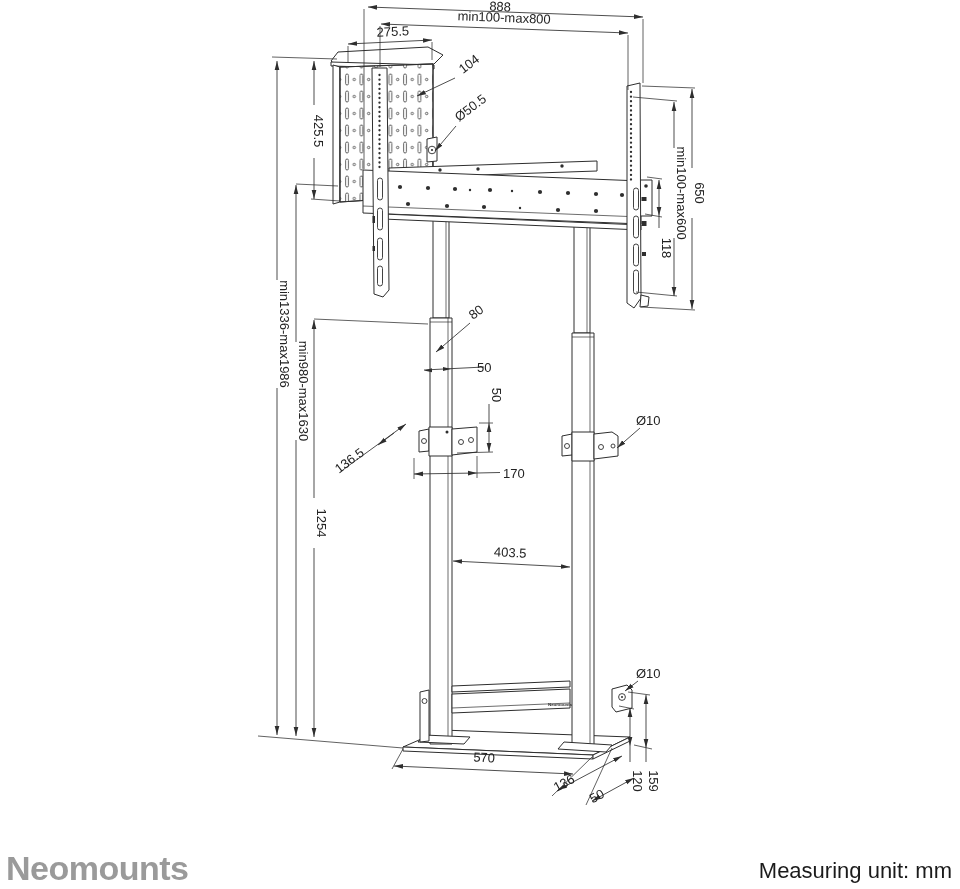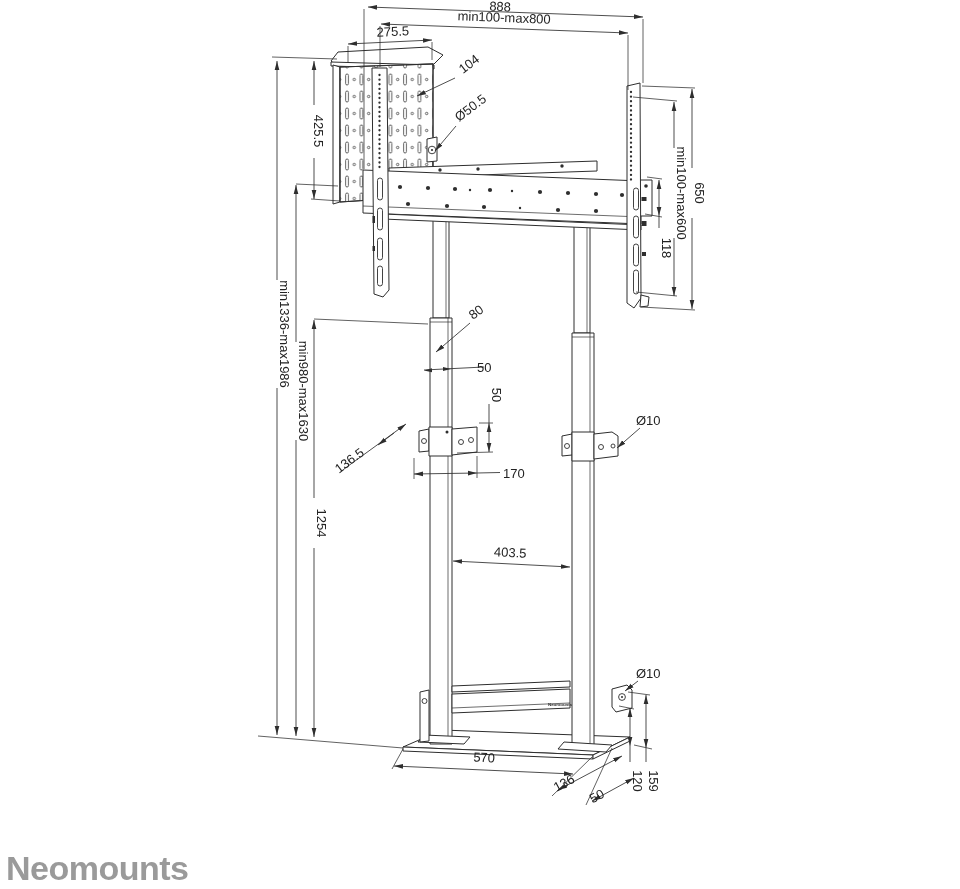--- a/index.html
+++ b/index.html
@@ -285,13 +285,14 @@
     <text x="633" y="781" text-anchor="middle" transform="rotate(90 633 781)">120</text>
 
     <line class="xl" x1="628" y1="692" x2="650" y2="695"></line>
     <line class="dl" x1="646" y1="695" x2="646" y2="748" marker-start="url(#aS)" marker-end="url(#aE)"></line>
     <line class="dl" x1="646" y1="748" x2="646" y2="762"></line>
     <text x="649" y="781" text-anchor="middle" transform="rotate(90 649 781)">159</text>
   </g>
 </svg>
 
 <div id="brand">Neomounts</div>
+<div id="unit">Measuring unit: mm</div>
 </div>
 
 </body></html>

